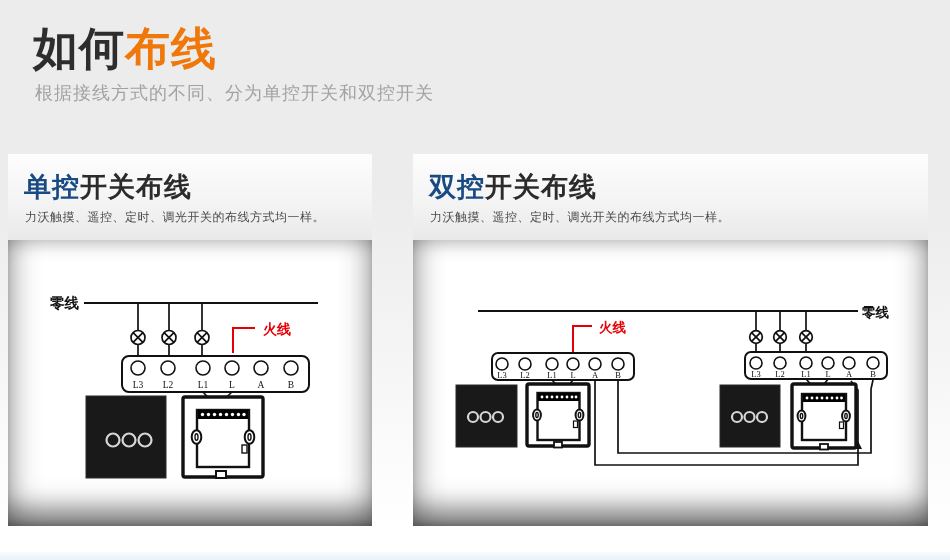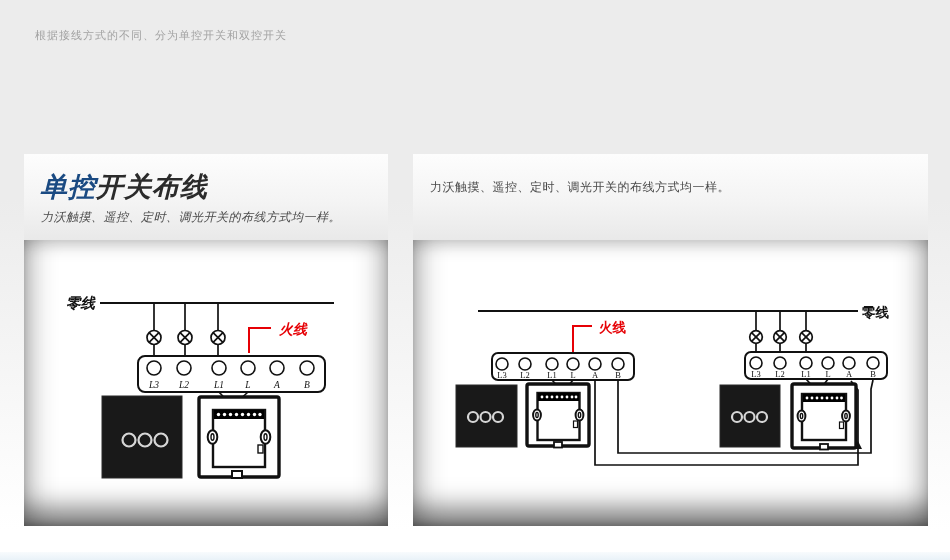--- a/index.html
+++ b/index.html
@@ -5,24 +5,24 @@
   html,body{margin:0;padding:0;}
   body{width:950px;height:560px;overflow:hidden;
        font-family:"Liberation Sans","DejaVu Sans",sans-serif;}
   .stage{position:relative;width:950px;height:560px;
          background:linear-gradient(180deg,#ececec 0px,#ececec 200px,#f4f4f4 340px,#fcfcfc 470px,#ffffff 530px,#ffffff 100%);}
   
   .page-header{position:absolute;left:33px;top:22px;}
   h1{margin:0;font-size:45px;line-height:1.18;font-weight:bold;letter-spacing:1px;}
   .t-dark{color:#2d2d2d;}
   .t-orange{color:#f0780a;}
-  .page-sub{margin:6px 0 0 2px;font-size:11px;color:#a2a2a2;letter-spacing:1px;}
+  .page-sub{margin:6px 0 0 2px;font-size:18px;color:#a2a2a2;letter-spacing:1px;}
   
   .card{position:absolute;top:154px;background:#fff;}
-  .card-single{left:24px;width:364px;height:288px;font-style:italic;}
+  .card-single{left:8px;width:364px;height:288px;}
   .card-double{left:413px;width:515px;height:372px;}
   .card-header{height:86px;box-sizing:border-box;padding:19px 0 0 16px;
                background:linear-gradient(180deg,#fdfdfd 0%,#f4f4f4 55%,#e9e9e9 100%);}
   .card-header h2{margin:0;font-size:27px;font-weight:bold;letter-spacing:1px;line-height:1.1;}
   .h-blue{color:#1a4a82;}
   .h-dark{color:#2b2b2b;}
   .card-desc{margin:6px 0 0 1px;font-size:12px;color:#4b4b4b;letter-spacing:0.5px;}
   .card-body{position:relative;height:286px;background:#ffffff;
      box-shadow:
        inset 0 -30px 26px -12px rgba(0,0,0,0.50),
@@ -51,20 +51,21 @@
   .slot{fill:none;stroke:#111;stroke-width:1.4;}
   .bottom-strip{position:absolute;left:0;bottom:0;width:950px;height:8px;
                 background:linear-gradient(180deg,#f8fbfd,#e9f2f8);}
 </style>
 </head>
 <body>
 
 <div class="stage">
 
   <header class="page-header">
+    <h1><span class="t-dark">如何</span><span class="t-orange">布线</span></h1>
     <p class="page-sub">根据接线方式的不同、分为单控开关和双控开关</p>
   </header>
 
   <section class="card card-single">
     <div class="card-header">
       <h2><span class="h-blue">单控</span><span class="h-dark">开关布线</span></h2>
       <p class="card-desc">力沃触摸、遥控、定时、调光开关的布线方式均一样。</p>
     </div>
     <div class="card-body">
       <svg width="364" height="286" viewBox="0 0 364 286">
@@ -156,20 +157,21 @@
           </g>
           <rect x="234" y="205" width="5" height="8" fill="#fff" stroke="#111" stroke-width="1.4"></rect>
           <rect x="208" y="231" width="10" height="7" fill="#fff" stroke="#111" stroke-width="2"></rect>
         </g>
       </svg>
     </div>
   </section>
 
   <section class="card card-double">
     <div class="card-header">
+      <h2><span class="h-blue">双控</span><span class="h-dark">开关布线</span></h2>
       <p class="card-desc">力沃触摸、遥控、定时、调光开关的布线方式均一样。</p>
     </div>
     <div class="card-body">
       <svg width="515" height="286" viewBox="0 0 515 286">
 
         <line class="thick" x1="65" y1="71" x2="445" y2="71"></line>
         <text class="cn" x="449" y="76.5" font-size="13.5">零线</text>
 
         <g>
           <g>

